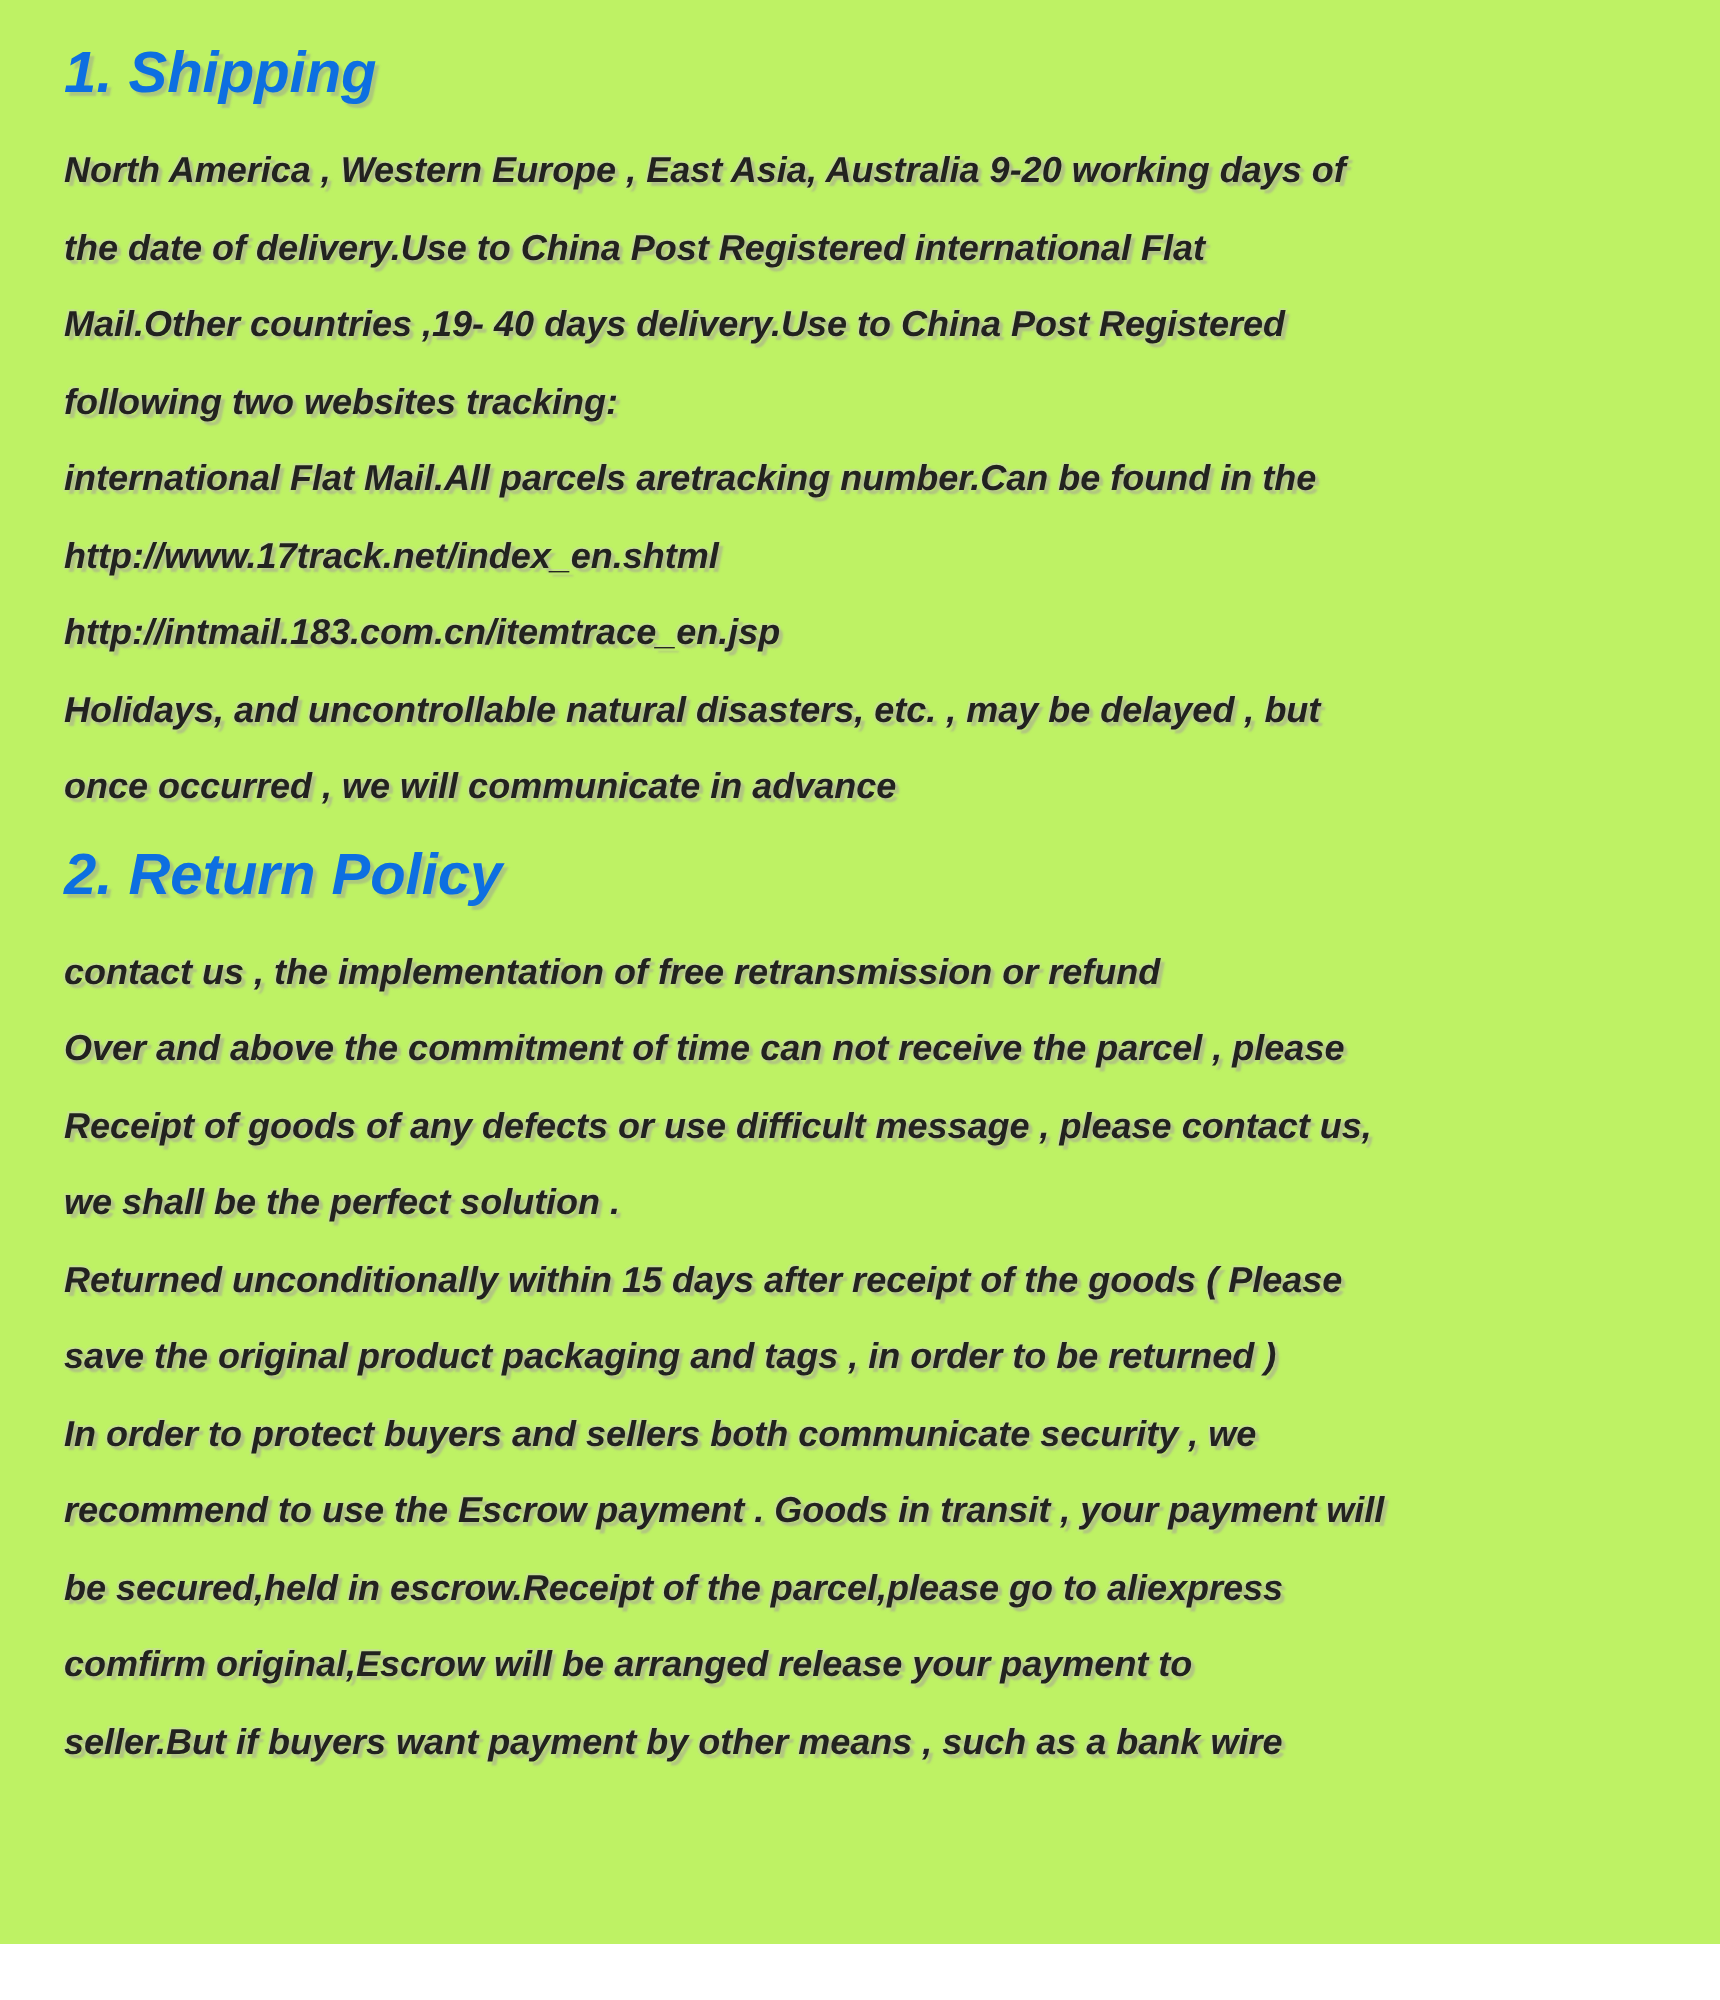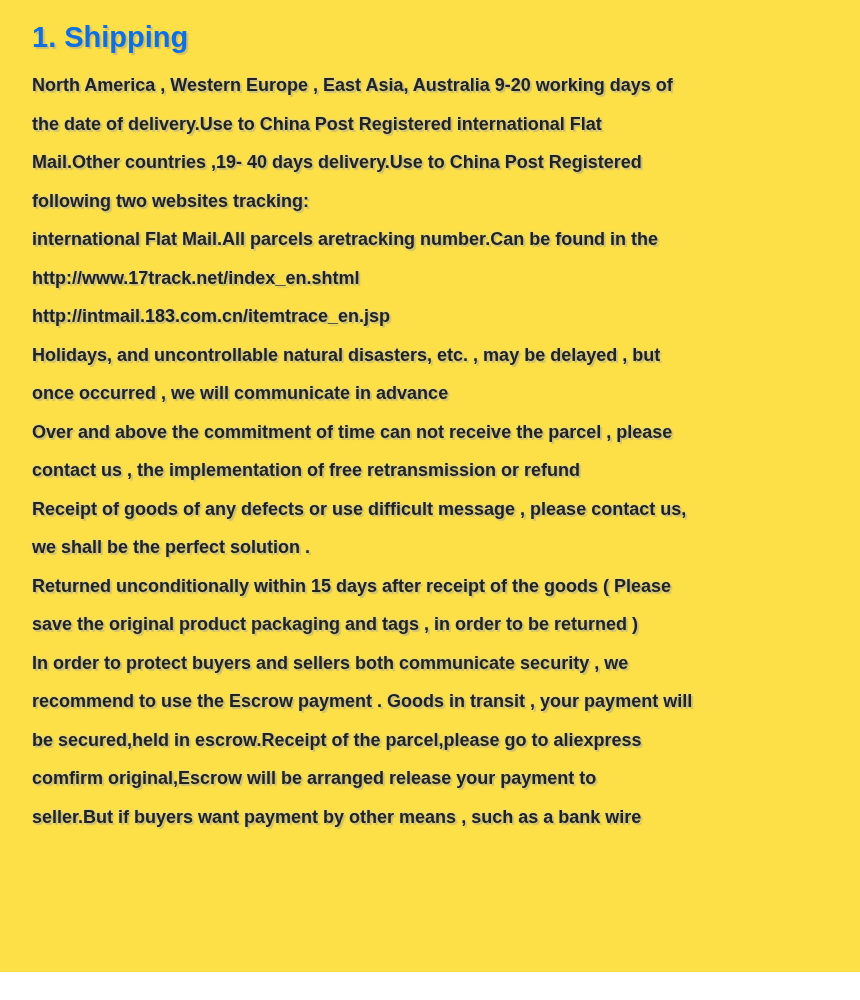--- a/index.html
+++ b/index.html
@@ -11,21 +11,22 @@
     width: 860px;
     height: 1000px;
     overflow: hidden;
     font-family: "Liberation Sans", "DejaVu Sans", sans-serif;
   }
   .page {
     box-sizing: border-box;
     width: 860px;
     height: 972px;
     padding: 12px 20px 0 32px;
-    background: #fde047;
+    background: #bef264;
+    font-style: italic;
   }
   .section-heading {
     font-size: 29px;
     font-weight: bold;
     line-height: 42px;
     margin: 4px 0 8px 0;
     color: #0d6fe1;
     letter-spacing: 0px;
     text-shadow: 2px 2px 1px rgba(150,150,150,0.45);
   }
@@ -55,22 +56,23 @@
     <div class="body-line">Mail.Other countries ,19- 40 days delivery.Use to China Post Registered</div>
     <div class="body-line">following two websites tracking:</div>
     <div class="body-line">international Flat Mail.All parcels aretracking number.Can be found in the</div>
     <div class="body-line">http://www.17track.net/index_en.shtml</div>
     <div class="body-line">http://intmail.183.com.cn/itemtrace_en.jsp</div>
     <div class="body-line">Holidays, and uncontrollable natural disasters, etc. , may be delayed , but</div>
     <div class="body-line">once occurred , we will communicate in advance</div>
   </div>
 
   <div class="section">
+    <div class="section-heading">2. Return Policy</div>
+    <div class="body-line">contact us , the implementation of free retransmission or refund</div>
     <div class="body-line">Over and above the commitment of time can not receive the parcel , please</div>
-    <div class="body-line">contact us , the implementation of free retransmission or refund</div>
     <div class="body-line">Receipt of goods of any defects or use difficult message , please contact us,</div>
     <div class="body-line">we shall be the perfect solution .</div>
     <div class="body-line">Returned unconditionally within 15 days after receipt of the goods ( Please</div>
     <div class="body-line">save the original product packaging and tags , in order to be returned )</div>
   </div>
 
   <div class="section">
     <div class="body-line">In order to protect buyers and sellers both communicate security , we</div>
     <div class="body-line">recommend to use the Escrow payment . Goods in transit , your payment will</div>
     <div class="body-line">be secured,held in escrow.Receipt of the parcel,please go to aliexpress</div>

